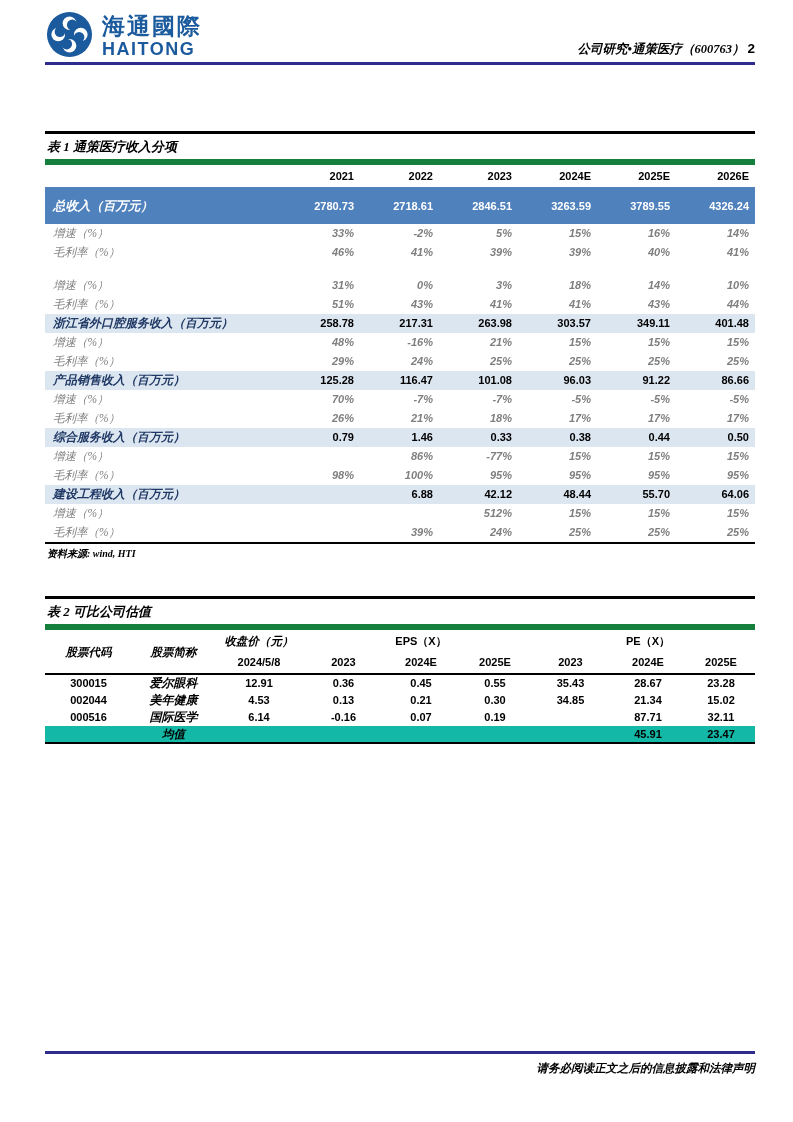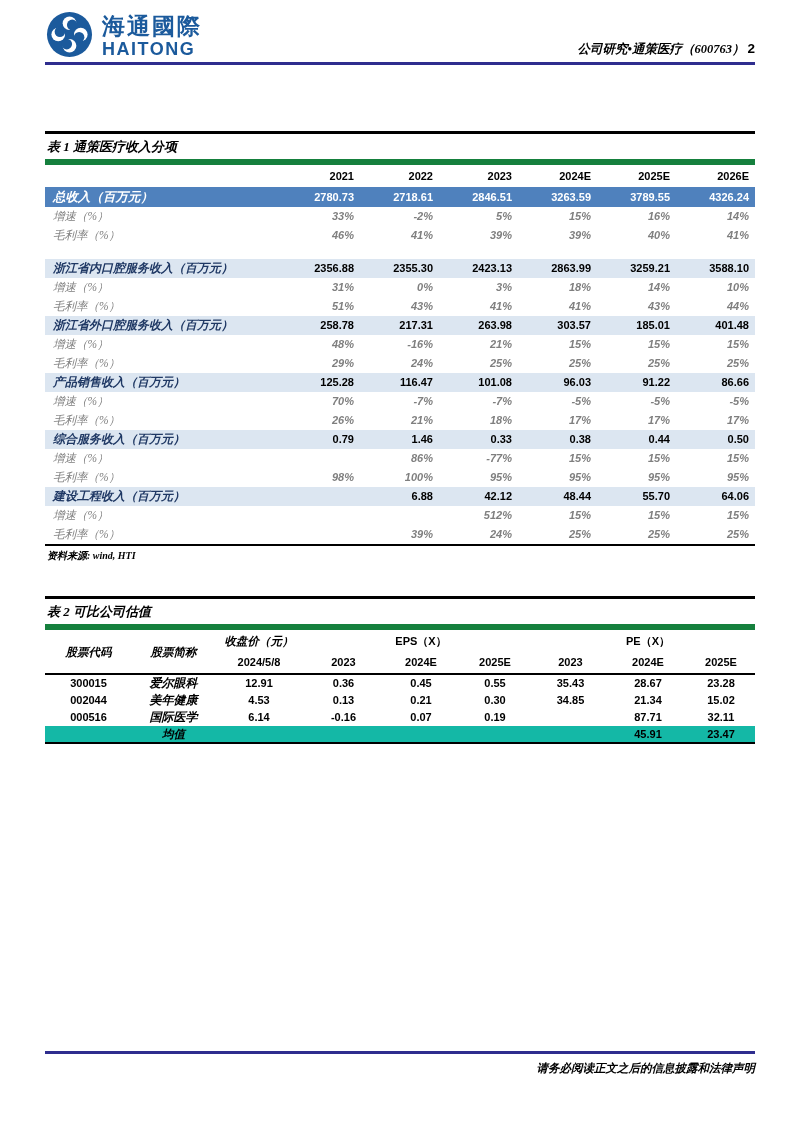--- a/index.html
+++ b/index.html
@@ -42,21 +42,21 @@
     font-family:"Liberation Serif", serif; font-style:italic;
   }
 
   
   .t1 table { border-bottom:2px solid #000; margin-top:1px; }
   .t1 col.c-label { width:236px; }
   .t1 col.c-num { width:79px; }
   .t1 th, .t1 td { padding:0 6px 0 0; height:19px; line-height:19px; font-size:11px; text-align:right; white-space:nowrap; overflow:hidden; }
   .t1 thead th { font-weight:bold; height:21px; font-size:11px; }
   .t1 .lbl { text-align:left; padding:0 0 0 8px; font-family:"Liberation Serif", serif; font-size:12px; }
-  .t1 tr.primary td { background:#4F81BD; color:#fff; font-weight:bold; height:20px; line-height:20px; }
+  .t1 tr.primary td { background:#4F81BD; color:#fff; font-weight:bold; height:37px; line-height:20px; }
   .t1 tr.primary td.lbl { font-style:italic; font-size:12.5px; }
   .t1 tr.section td { background:#DCE6F1; font-weight:bold; }
   .t1 tr.section td.lbl { color:#1F3864; font-style:italic; font-weight:bold; }
   .t1 tr.sub td { color:#7F7F7F; font-style:italic; font-weight:bold; }
   .t1 tr.sub td.lbl { font-weight:normal; font-size:11.5px; }
   .t1 tr.gap-after td { height:33px; vertical-align:top; }
 
   
   .t2 table { margin-top:1px; }
   .t2 th, .t2 td { text-align:center; font-size:11px; height:17px; line-height:17px; white-space:nowrap; overflow:hidden; padding:0; }
@@ -156,29 +156,20 @@
           <tr class="sub gap-after">
             <td class="lbl">毛利率（%）</td>
             <td>46%</td>
             <td>41%</td>
             <td>39%</td>
             <td>39%</td>
             <td>40%</td>
             <td>41%</td>
           </tr>
 
-          <tr class="section">
-            <td class="lbl">浙江省内口腔服务收入（百万元）</td>
-            <td>2356.88</td>
-            <td>2355.30</td>
-            <td>2423.13</td>
-            <td>2863.99</td>
-            <td>3259.21</td>
-            <td>3588.10</td>
-          </tr>
 
           <tr class="sub">
             <td class="lbl">增速（%）</td>
             <td>31%</td>
             <td>0%</td>
             <td>3%</td>
             <td>18%</td>
             <td>14%</td>
             <td>10%</td>
           </tr>
@@ -192,21 +183,21 @@
             <td>43%</td>
             <td>44%</td>
           </tr>
 
           <tr class="section">
             <td class="lbl">浙江省外口腔服务收入（百万元）</td>
             <td>258.78</td>
             <td>217.31</td>
             <td>263.98</td>
             <td>303.57</td>
-            <td>185.01</td>
+            <td>349.11</td>
             <td>401.48</td>
           </tr>
 
           <tr class="sub">
             <td class="lbl">增速（%）</td>
             <td>48%</td>
             <td>-16%</td>
             <td>21%</td>
             <td>15%</td>
             <td>15%</td>

